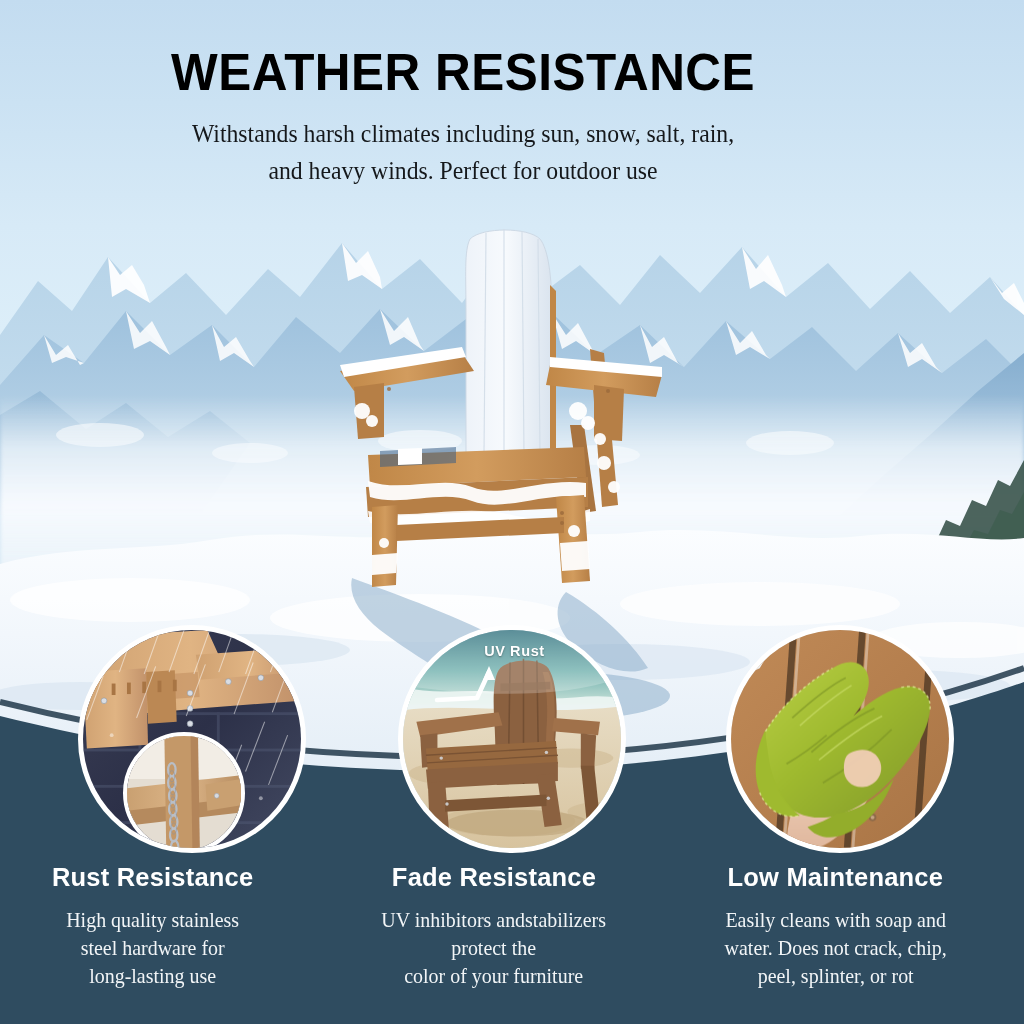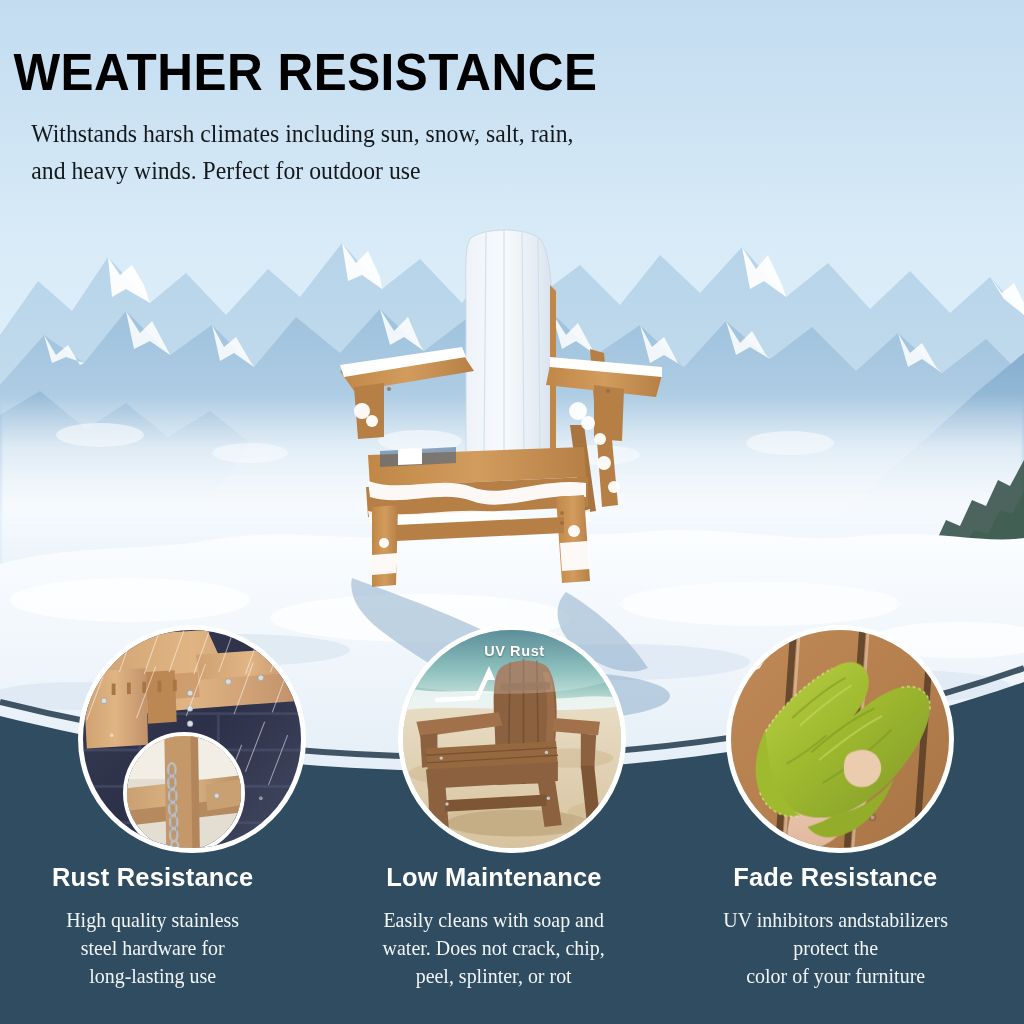--- a/index.html
+++ b/index.html
@@ -73,22 +73,23 @@
   .hero-chair {
     position: absolute;
     left: 332px; top: 225px;
     width: 345px; height: 380px;
   }
   .hero-chair svg { display: block; width: 345px; height: 380px; }
 
   
   .header-block {
     position: absolute;
-    left: 0; top: 46px;
+    left: 16px; top: 46px;
     width: 894px;
+    text-align: center;
     z-index: 12;
   }
   .title {
     font-family: "Liberation Sans Narrow", "Liberation Sans", sans-serif;
     font-size: 51px;
     font-weight: 700;
     letter-spacing: 0.5px;
     color: #000000;
     line-height: 1.05;
     transform: scaleX(0.97);
@@ -692,32 +693,32 @@
     <div class="card">
       <div class="card-title">Rust Resistance</div>
       <div class="card-body">
         <div>High quality stainless</div>
         <div>steel hardware for</div>
         <div>long-lasting use</div>
       </div>
     </div>
 
     <div class="card">
+      <div class="card-title">Fade Resistance</div>
+      <div class="card-body">
+        <div>UV inhibitors andstabilizers</div>
+        <div>protect the</div>
+        <div>color of your furniture</div>
+      </div>
+    </div>
+
+    <div class="card">
       <div class="card-title">Low Maintenance</div>
       <div class="card-body">
         <div>Easily cleans with soap and</div>
         <div>water. Does not crack, chip,</div>
         <div>peel, splinter, or rot</div>
       </div>
     </div>
 
-    <div class="card">
-      <div class="card-title">Fade Resistance</div>
-      <div class="card-body">
-        <div>UV inhibitors andstabilizers</div>
-        <div>protect the</div>
-        <div>color of your furniture</div>
-      </div>
-    </div>
-
   </div>
 
 </div>
 
 </body></html>

